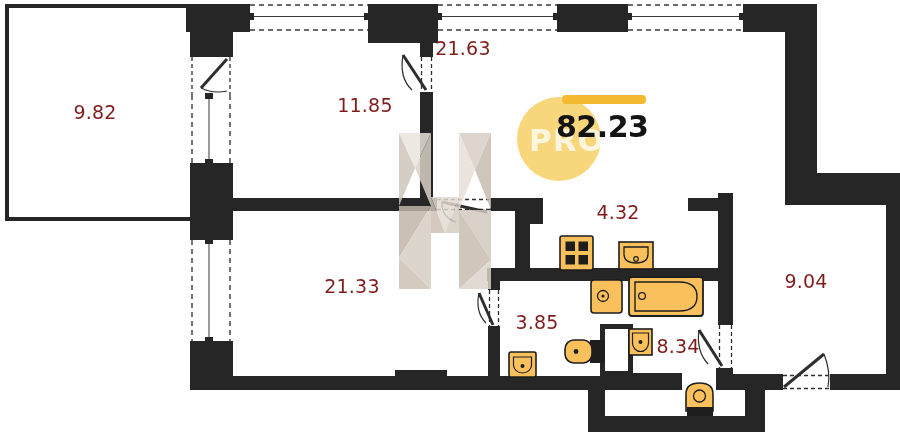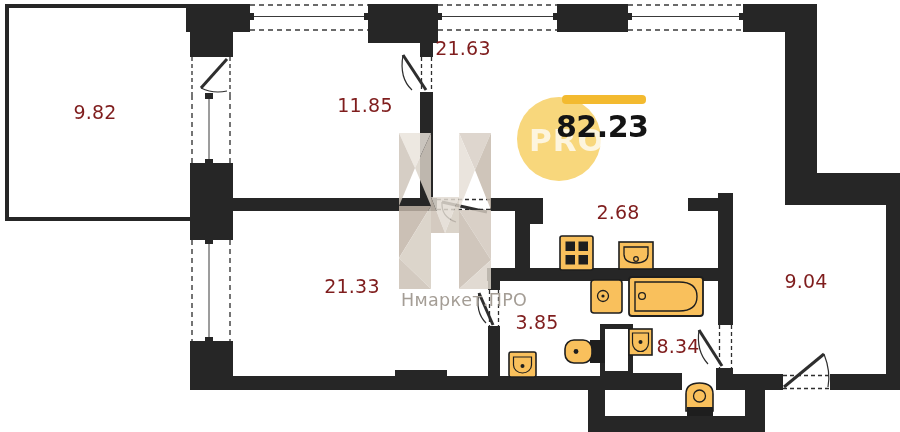--- a/index.html
+++ b/index.html
@@ -245,24 +245,23 @@
       <polygon points="431,197 445,233 431,233" fill="#ccc1b5"></polygon>
       <polygon points="459,197 459,233 445,233" fill="#d5ccc1"></polygon>
     </g>
   </svg>
 
   <div class="logo-circle"></div>
   <div class="logo-pro">PRO</div>
   <div class="logo-bar"></div>
   <div class="logo-total">82.23</div>
 
-  <div class="brand">Нмаркет.ПРО</div>
 
   <span class="room-label rl-balcony">9.82</span>
   <span class="room-label rl-bed1">11.85</span>
   <span class="room-label rl-living">21.63</span>
   <span class="room-label rl-bed2">21.33</span>
-  <span class="room-label rl-kitchen">2.68</span>
+  <span class="room-label rl-kitchen">4.32</span>
   <span class="room-label rl-wc">3.85</span>
   <span class="room-label rl-bath">8.34</span>
   <span class="room-label rl-hall">9.04</span>
 
 </div>
 
 </body></html>

